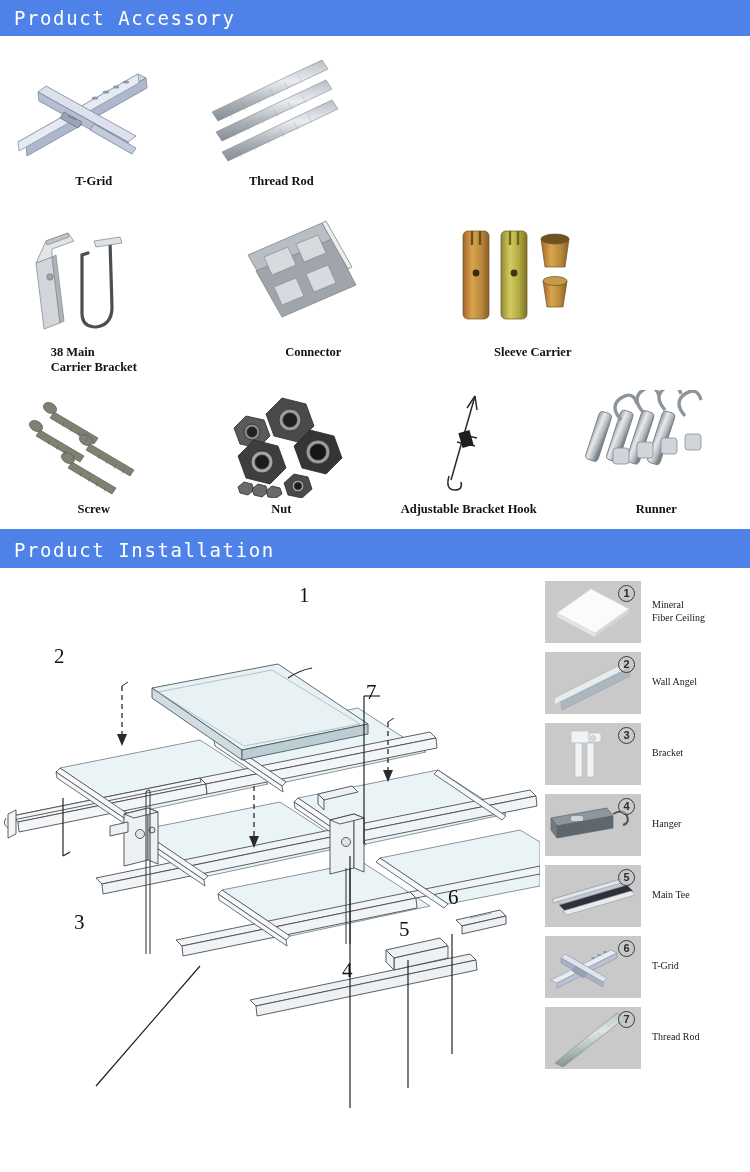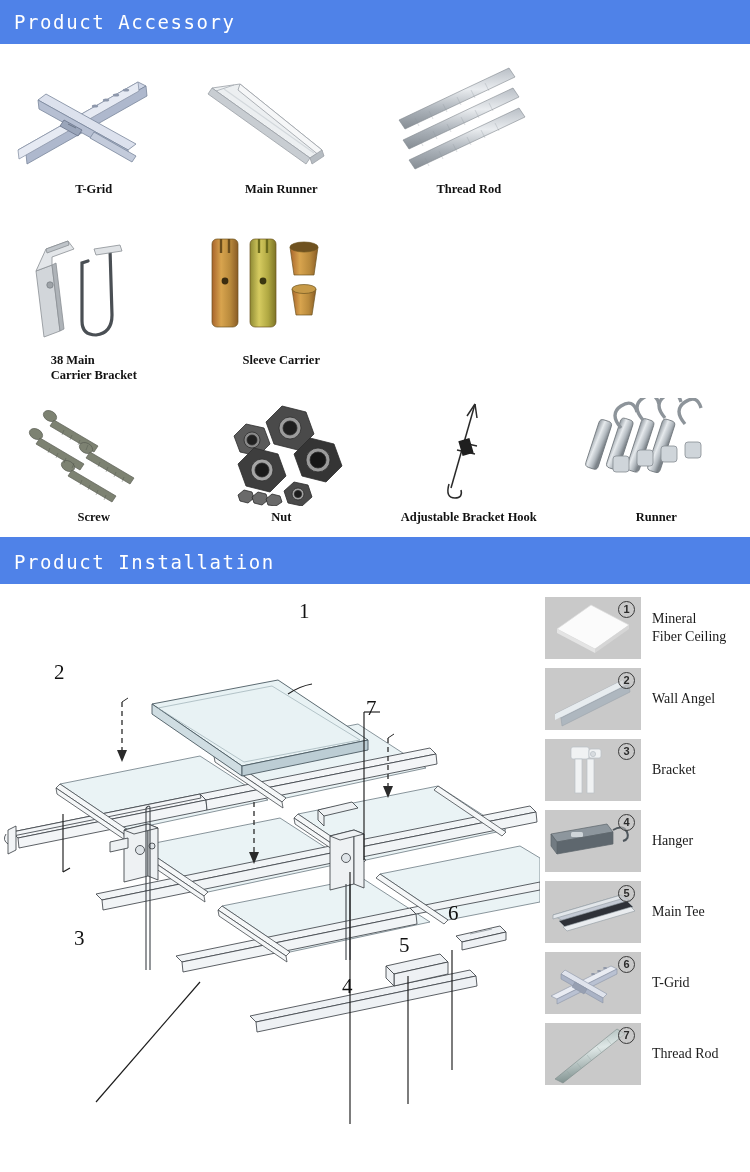--- a/index.html
+++ b/index.html
@@ -11,21 +11,21 @@
   body {
     width: 750px; height: 1172px;
     font-family: "Liberation Serif", "DejaVu Serif", serif;
     overflow: hidden;
     position: relative;
   }
 
   
   .section-bar {
     background: #4f82e8;
-    height: 44px;
+    height: 36px;
     display: flex;
     align-items: center;
     padding-left: 14px;
   }
   .section-bar .bar-title {
     color: #ffffff;
     font-family: "DejaVu Sans Mono", "Liberation Mono", monospace;
     font-size: 19px;
     font-weight: 400;
     letter-spacing: 1.6px;
@@ -68,21 +68,21 @@
   .acc-label.left-align { text-align: left; }
 
   .row-1 .acc-figure { height: 122px; }
   .row-1 .acc-label  { margin-top: 2px; }
   .row-2 .acc-figure { height: 128px; }
   .row-2 .acc-label  { margin-top: 6px; }
   .row-3 .acc-figure { height: 108px; }
   .row-3 .acc-label  { margin-top: 4px; }
 
   .row-1 { padding-top: 14px; }
-  .row-2 { padding-top: 22px; }
+  .row-2 { padding-top: 22px; gap: 32px; }
   .row-3 { padding-top: 16px; align-items: flex-end; }
   .row-3 { padding-bottom: 12px; }
 
   
   .install-section {
     display: flex;
     width: 750px;
     height: 540px;
     background: #ffffff;
   }
@@ -123,21 +123,21 @@
     font-weight: bold;
     display: flex;
     align-items: center;
     justify-content: center;
     background: rgba(201,201,201,0.55);
     z-index: 4;
   }
   .legend-label {
     padding-left: 11px;
     font-family: "Liberation Serif", "DejaVu Serif", serif;
-    font-size: 14px;
+    font-size: 10px;
     color: #1a1a1a;
     line-height: 1.22;
     white-space: pre-line;
   }
 
   
   .callout {
     position: absolute;
     font-family: "Liberation Serif", "DejaVu Serif", serif;
     font-size: 21px;
@@ -180,35 +180,20 @@
             <path d="M62,66 L70,70" stroke="#5d6878"></path>
 
             <polygon points="88,74 130,98 126,104 84,80" fill="#c3cbdb" stroke="#7a879c"></polygon>
           </g>
         </svg>
       </div>
       <div class="acc-label">T-Grid</div>
     </div>
 
 
-    <div class="acc-cell">
-      <div class="acc-figure">
-        <svg width="175" height="122" viewBox="0 0 175 122">
-          <g stroke="#9aa0a6" stroke-width="0.8">
-            <polygon points="18,30 46,26 128,92 116,100" fill="#eceff1"></polygon>
-            <polygon points="18,30 116,100 112,106 14,36" fill="#c8cdd2"></polygon>
-            <polygon points="46,26 128,92 126,98 44,32" fill="#f6f7f8"></polygon>
-            <polygon points="116,100 128,92 130,98 118,106" fill="#b6bcc2"></polygon>
-            <path d="M30,31 L120,95" stroke="#d3d8dc" stroke-width="1.2" fill="none"></path>
-            <path d="M22,33 L40,27" stroke="#aab0b6" fill="none"></path>
-          </g>
-        </svg>
-      </div>
-      <div class="acc-label">Main Runner</div>
-    </div>
 
     <div class="acc-cell">
       <div class="acc-figure">
         <svg width="175" height="122" viewBox="0 0 175 122">
           <defs>
             <linearGradient id="rodg" x1="0" y1="0" x2="0" y2="1">
               <stop offset="0%" stop-color="#b9bfc6"></stop>
               <stop offset="35%" stop-color="#e9ecef"></stop>
               <stop offset="70%" stop-color="#a9b0b7"></stop>
               <stop offset="100%" stop-color="#868d94"></stop>
@@ -260,20 +245,38 @@
 
             <path d="M96,32 L104,30 L106,96 Q106,114 90,116 Q76,116 76,102 L76,44 L82,42" fill="none" stroke="#4a4f54" stroke-width="3.2" stroke-linecap="round"></path>
             <polygon points="88,30 114,26 116,32 90,36" fill="#dfe2e5"></polygon>
           </g>
         </svg>
       </div>
       <div class="acc-label left-align">38 Main
 Carrier Bracket</div>
     </div>
 
+    <div class="acc-cell">
+      <div class="acc-figure">
+        <svg width="175" height="128" viewBox="0 0 175 128">
+          <g stroke="#7f848a" stroke-width="0.8">
+            <polygon points="22,44 96,12 122,58 48,90" fill="#b9bec4"></polygon>
+            <polygon points="30,60 106,28 130,74 56,106" fill="#9fa5ab"></polygon>
+            <g fill="#d7dbdf" stroke="#8a9096">
+              <polygon points="38,46 62,36 70,54 46,64"></polygon>
+              <polygon points="70,33 92,24 100,42 78,51"></polygon>
+              <polygon points="48,76 70,67 78,85 56,94"></polygon>
+              <polygon points="80,63 102,54 110,72 88,81"></polygon>
+            </g>
+            <polygon points="96,12 122,58 126,56 100,10" fill="#eceef0"></polygon>
+          </g>
+        </svg>
+      </div>
+      <div class="acc-label">Connector</div>
+    </div>
 
     <div class="acc-cell">
       <div class="acc-figure">
         <svg width="175" height="128" viewBox="0 0 175 128">
           <defs>
             <linearGradient id="brass1" x1="0" y1="0" x2="1" y2="0">
               <stop offset="0%" stop-color="#a8642c"></stop>
               <stop offset="35%" stop-color="#d8a44e"></stop>
               <stop offset="70%" stop-color="#b98a3c"></stop>
               <stop offset="100%" stop-color="#8a5c26"></stop>

